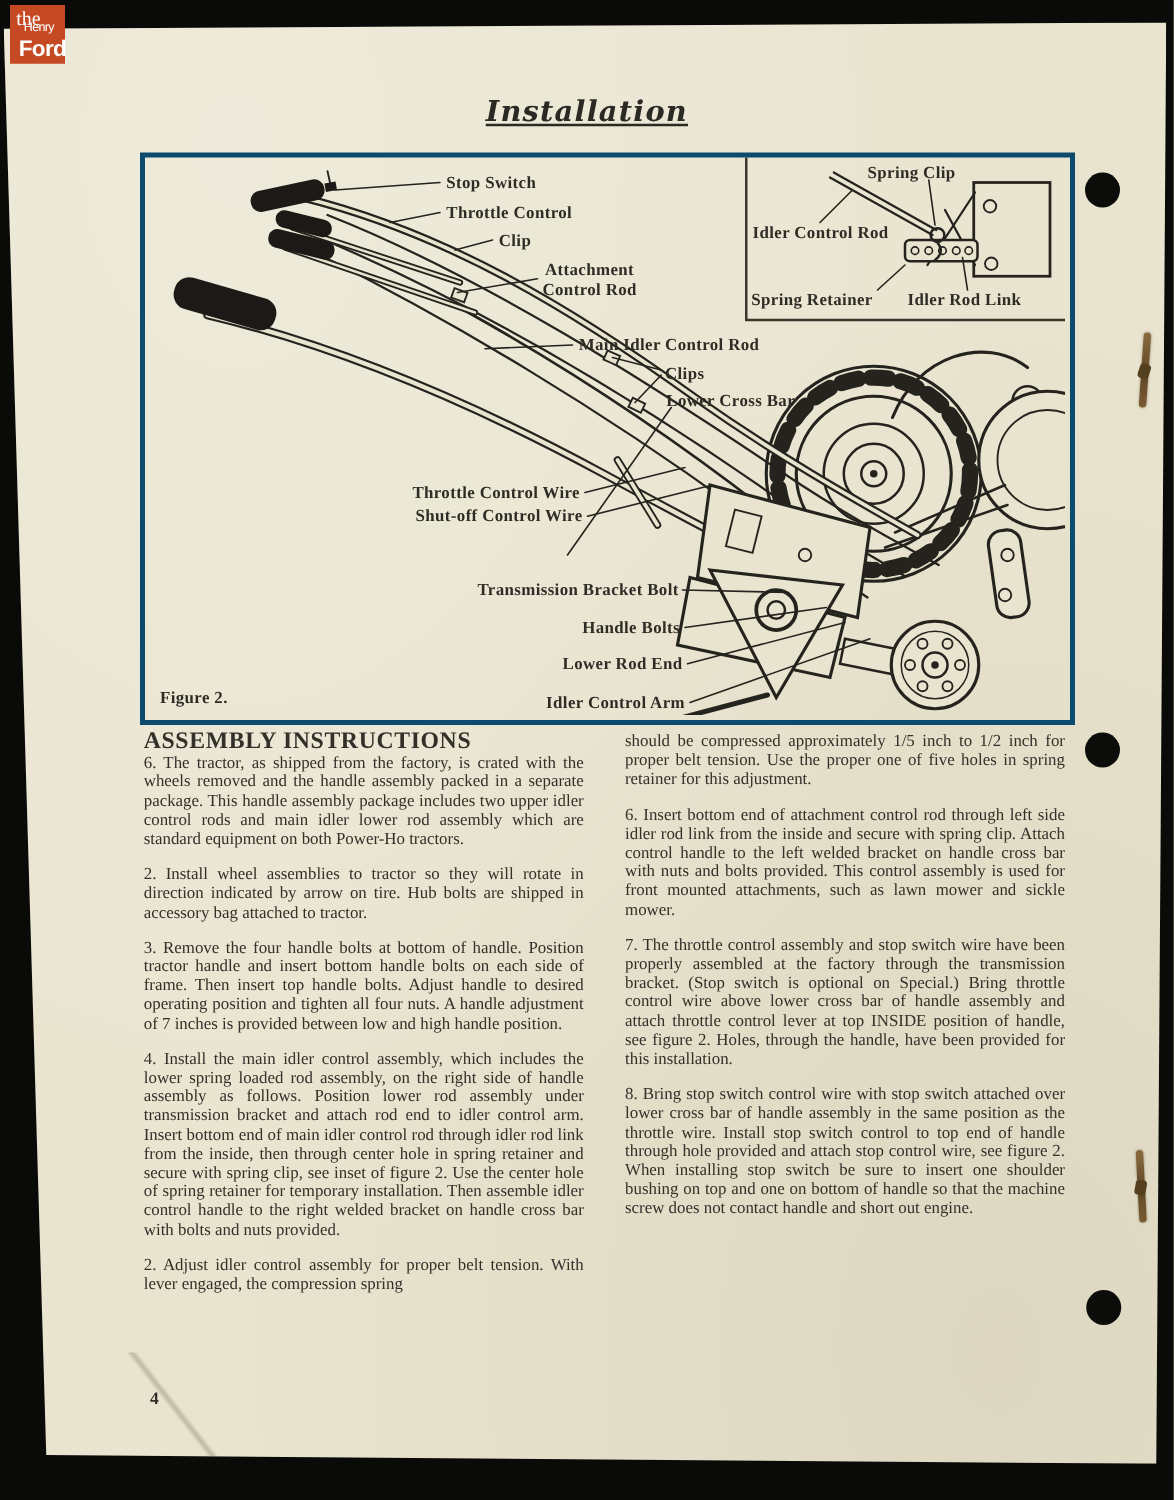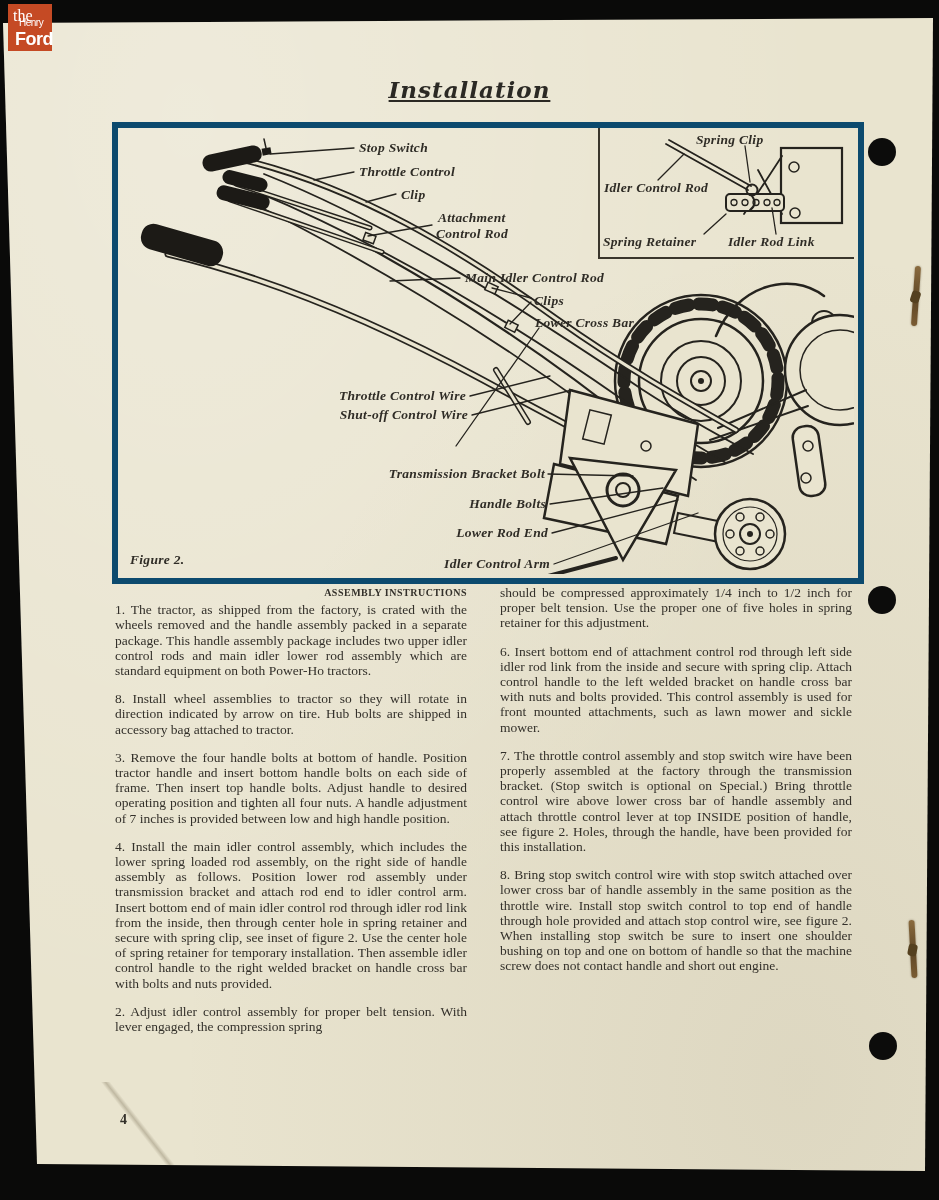--- a/index.html
+++ b/index.html
@@ -28,32 +28,31 @@
   .logo .the{position:absolute;left:5px;top:4px;font-family:"Liberation Serif",serif;font-size:16px;}
   .logo .henry{position:absolute;left:11px;top:14px;font-size:10px;font-weight:normal;letter-spacing:-0.5px;}
   .logo .ford{position:absolute;left:7px;top:26px;font-size:18px;font-weight:bold;letter-spacing:-0.5px;}
   .title{
     position:absolute;left:0;top:76px;width:939px;text-align:center;
     font-family:"DejaVu Serif", serif;font-style:italic;font-weight:bold;
     font-size:23px;color:#2b2924;letter-spacing:1px;margin:0;text-decoration:underline;
   }
   .figure-box{
     position:absolute;left:112px;top:122px;width:740px;height:450px;
-    border:6px solid #0c4a6e;
-    font-style:italic;
+    border:4px solid #0c4a6e;
   }
   .figure-box svg{position:absolute;left:0;top:0;}
   .col{
     position:absolute;width:352px;color:#33302a;
     font-size:13.5px;line-height:15.2px;text-align:justify;
   }
   .col1{left:115px;top:585px;}
   .col2{left:500px;top:585px;}
   .col h2{
-    font-size:10px;font-weight:bold;text-align:right;
+    font-size:19px;font-weight:bold;text-align:left;
     letter-spacing:.5px;margin:0 0 2px 0;
   }
   .col p{margin:0 0 13px 0;}
   .page-number{
     position:absolute;left:120px;top:1112px;font-size:14px;font-weight:bold;color:#33302a;
   }
   .hole{
     position:absolute;width:28px;height:28px;border-radius:50%;background:#0c0c0b;z-index:6;
   }
   .hole-1{left:868px;top:138px;}
@@ -220,29 +219,29 @@
         <text x="486" y="64">Idler Control Rod</text>
         <text x="485" y="118">Spring Retainer</text>
         <text x="610" y="118">Idler Rod Link</text>
         <text x="12" y="436">Figure 2.</text>
       </g>
     </svg>
   </div>
 
   <div class="col col1">
     <h2>ASSEMBLY INSTRUCTIONS</h2>
-    <p>1. The tractor, as shipped from the factory, is crated with the wheels removed and the handle assembly packed in a separate package. This handle assembly package includes two upper idler control rods and main idler lower rod assembly which are standard equipment on both Power-Ho tractors.</p>
-    <p>8. Install wheel assemblies to tractor so they will rotate in direction indicated by arrow on tire. Hub bolts are shipped in accessory bag attached to tractor.</p>
+    <p>6. The tractor, as shipped from the factory, is crated with the wheels removed and the handle assembly packed in a separate package. This handle assembly package includes two upper idler control rods and main idler lower rod assembly which are standard equipment on both Power-Ho tractors.</p>
+    <p>2. Install wheel assemblies to tractor so they will rotate in direction indicated by arrow on tire. Hub bolts are shipped in accessory bag attached to tractor.</p>
     <p>3. Remove the four handle bolts at bottom of handle. Position tractor handle and insert bottom handle bolts on each side of frame. Then insert top handle bolts. Adjust handle to desired operating position and tighten all four nuts. A handle adjustment of 7 inches is provided between low and high handle position.</p>
     <p>4. Install the main idler control assembly, which includes the lower spring loaded rod assembly, on the right side of handle assembly as follows. Position lower rod assembly under transmission bracket and attach rod end to idler control arm. Insert bottom end of main idler control rod through idler rod link from the inside, then through center hole in spring retainer and secure with spring clip, see inset of figure 2. Use the center hole of spring retainer for temporary installation. Then assemble idler control handle to the right welded bracket on handle cross bar with bolts and nuts provided.</p>
     <p>2. Adjust idler control assembly for proper belt tension. With lever engaged, the compression spring</p>
   </div>
 
   <div class="col col2">
-    <p>should be compressed approximately 1/4 inch to 1/2 inch for proper belt tension. Use the proper one of five holes in spring retainer for this adjustment.</p>
+    <p>should be compressed approximately 1/5 inch to 1/2 inch for proper belt tension. Use the proper one of five holes in spring retainer for this adjustment.</p>
     <p>6. Insert bottom end of attachment control rod through left side idler rod link from the inside and secure with spring clip. Attach control handle to the left welded bracket on handle cross bar with nuts and bolts provided. This control assembly is used for front mounted attachments, such as lawn mower and sickle mower.</p>
     <p>7. The throttle control assembly and stop switch wire have been properly assembled at the factory through the transmission bracket. (Stop switch is optional on Special.) Bring throttle control wire above lower cross bar of handle assembly and attach throttle control lever at top INSIDE position of handle, see figure 2. Holes, through the handle, have been provided for this installation.</p>
     <p>8. Bring stop switch control wire with stop switch attached over lower cross bar of handle assembly in the same position as the throttle wire. Install stop switch control to top end of handle through hole provided and attach stop control wire, see figure 2. When installing stop switch be sure to insert one shoulder bushing on top and one on bottom of handle so that the machine screw does not contact handle and short out engine.</p>
   </div>
 
   <div class="page-number">4</div>
   <div class="crease"></div>
 </div>
 
 <div class="logo">

